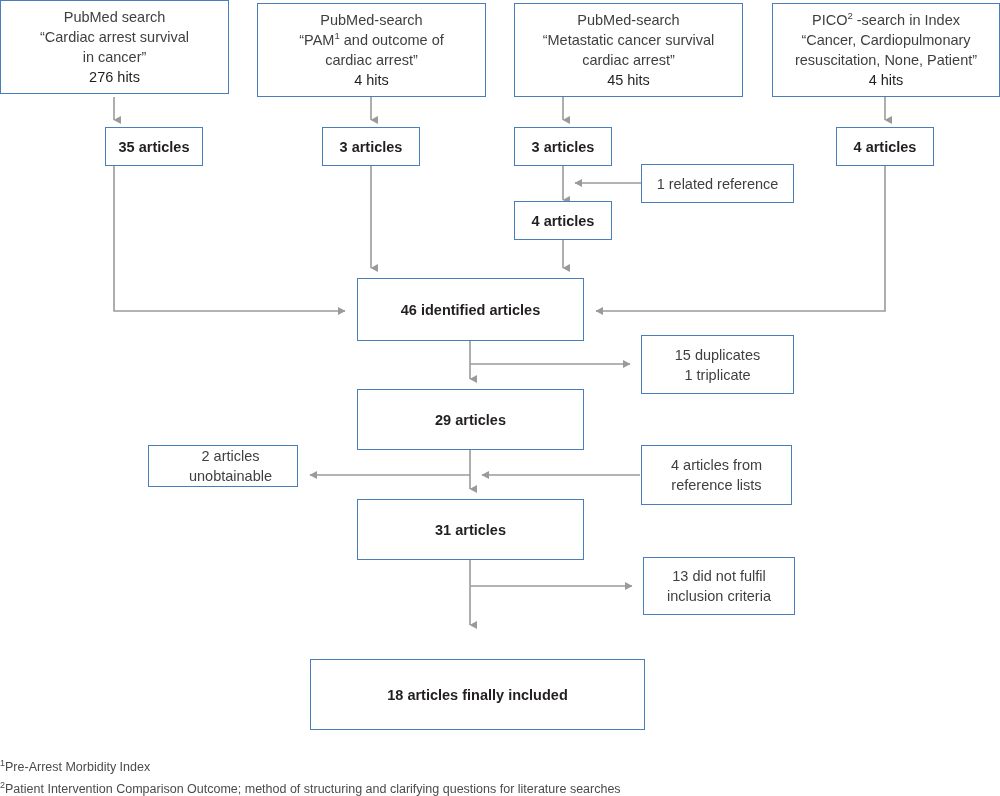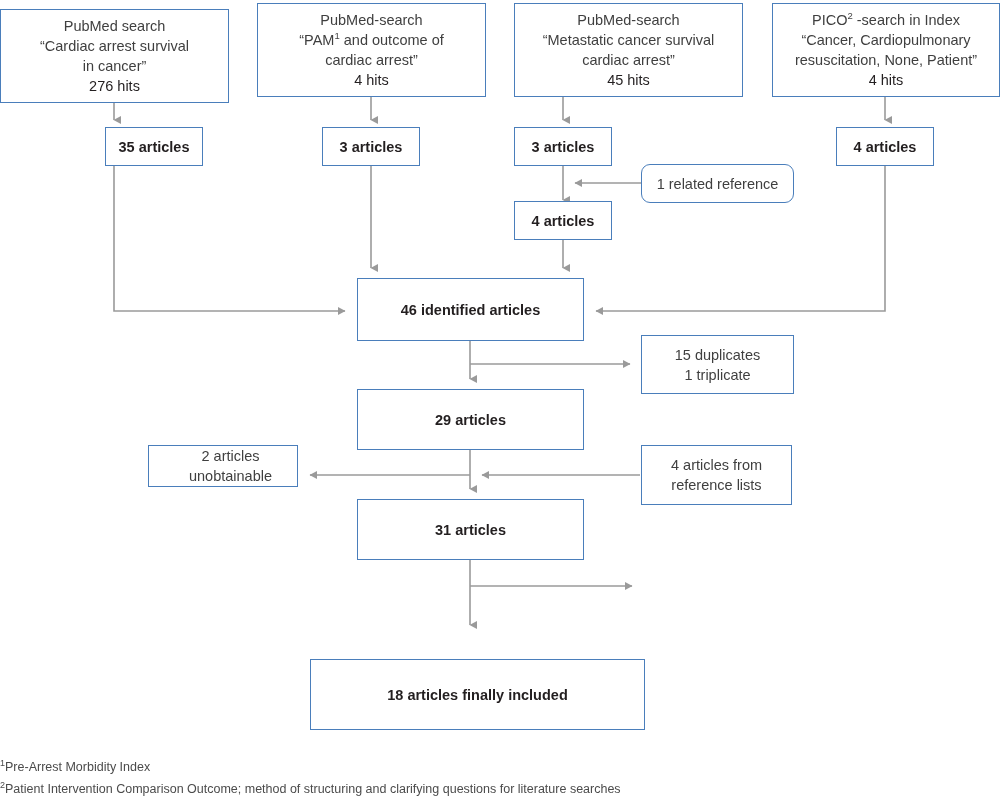--- a/index.html
+++ b/index.html
@@ -119,21 +119,21 @@
 
       <path d="M470,450 L470,489" marker-end="url(#arrowDown)"></path>
       <path d="M470,475 L310,475" marker-end="url(#arrowLeft)"></path>
       <path d="M640,475 L482,475" marker-end="url(#arrowLeft)"></path>
 
       <path d="M470,560 L470,625" marker-end="url(#arrowDown)"></path>
       <path d="M470,586 L632,586" marker-end="url(#arrowRight)"></path>
     </g>
   </svg>
 
-  <div class="node" style="left:0px; top:9px; width:229px; height:94px;justify-content:center;">
+  <div class="node" style="left:0px; top:0; width:229px; height:94px;justify-content:center;">
     <span class="txt"><span>PubMed search</span><br><span>“Cardiac arrest survival</span><br><span>in cancer”</span><br><span class="hits">276 hits</span></span>
   </div>
 
   <div class="node" style="left:257px; top:3px; width:229px; height:94px;">
     <span class="txt"><span>PubMed-search</span><br><span>“PAM</span><sup>1</sup><span> and outcome of</span><br><span>cardiac arrest”</span><br><span class="hits">4 hits</span></span>
   </div>
 
   <div class="node" style="left:514px; top:3px; width:229px; height:94px;">
     <span class="txt"><span>PubMed-search</span><br><span>“Metastatic cancer survival</span><br><span>cardiac arrest”</span><br><span class="hits">45 hits</span></span>
   </div>
@@ -151,21 +151,21 @@
   </div>
 
   <div class="node bold" style="left:514px; top:127px; width:98px; height:39px;">
     <span class="txt">3 articles</span>
   </div>
 
   <div class="node bold" style="left:836px; top:127px; width:98px; height:39px;">
     <span class="txt">4 articles</span>
   </div>
 
-  <div class="node" style="left:641px; top:164px; width:153px; height:39px;border-radius:9px;">
+  <div class="node" style="left:641px; top:164px; width:153px; height:39px;">
     <span class="txt">1 related reference</span>
   </div>
 
   <div class="node bold" style="left:514px; top:201px; width:98px; height:39px;">
     <span class="txt">4 articles</span>
   </div>
 
   <div class="node bold" style="left:357px; top:278px; width:227px; height:63px;">
     <span class="txt">46 identified articles</span>
   </div>
@@ -186,20 +186,24 @@
 
   <div class="node" style="left:641px; top:445px; width:151px; height:60px;">
     <span class="txt">4 articles from
 reference lists</span>
   </div>
 
   <div class="node bold" style="left:357px; top:499px; width:227px; height:61px;">
     <span class="txt">31 articles</span>
   </div>
 
+  <div class="node" style="left:643px; top:557px; width:152px; height:58px;">
+    <span class="txt">13 did not fulfil
+inclusion criteria</span>
+  </div>
 
   <div class="node bold" style="left:310px; top:659px; width:335px; height:71px;">
     <span class="txt">18 articles finally included</span>
   </div>
 
   <div class="footnotes footnote" id="fn1">
     <sup>1</sup><span>Pre-Arrest Morbidity Index</span>
   </div>
   <div class="footnotes footnote" id="fn2">
     <sup>2</sup><span>Patient Intervention Comparison Outcome; method of structuring and clarifying questions for literature searches</span>

